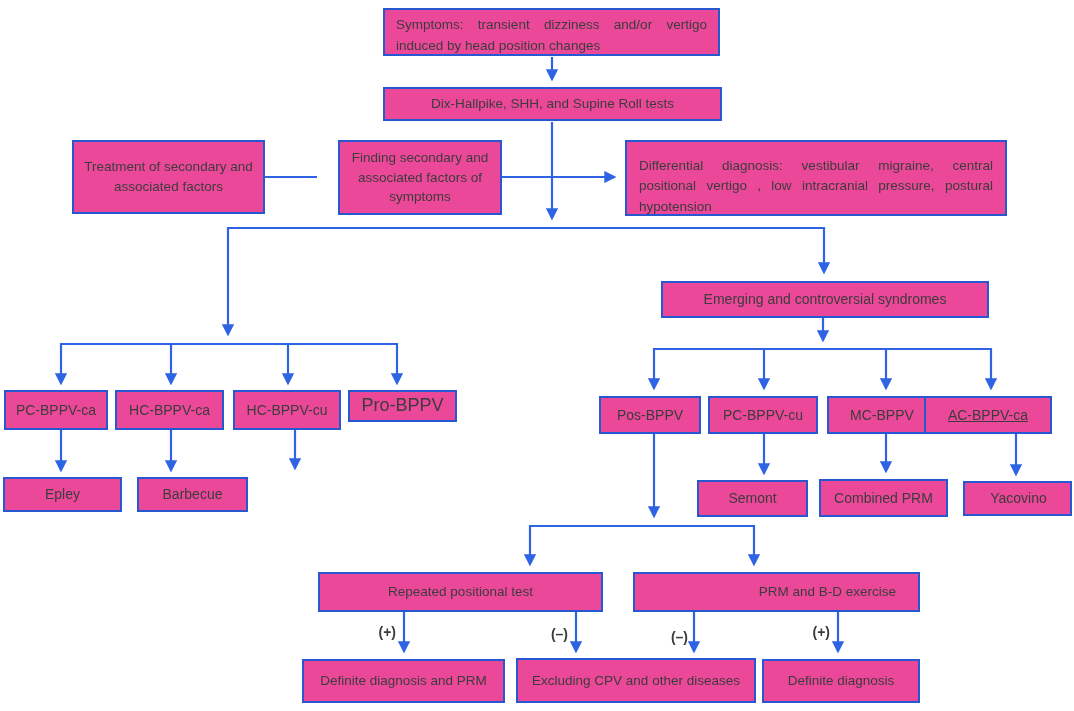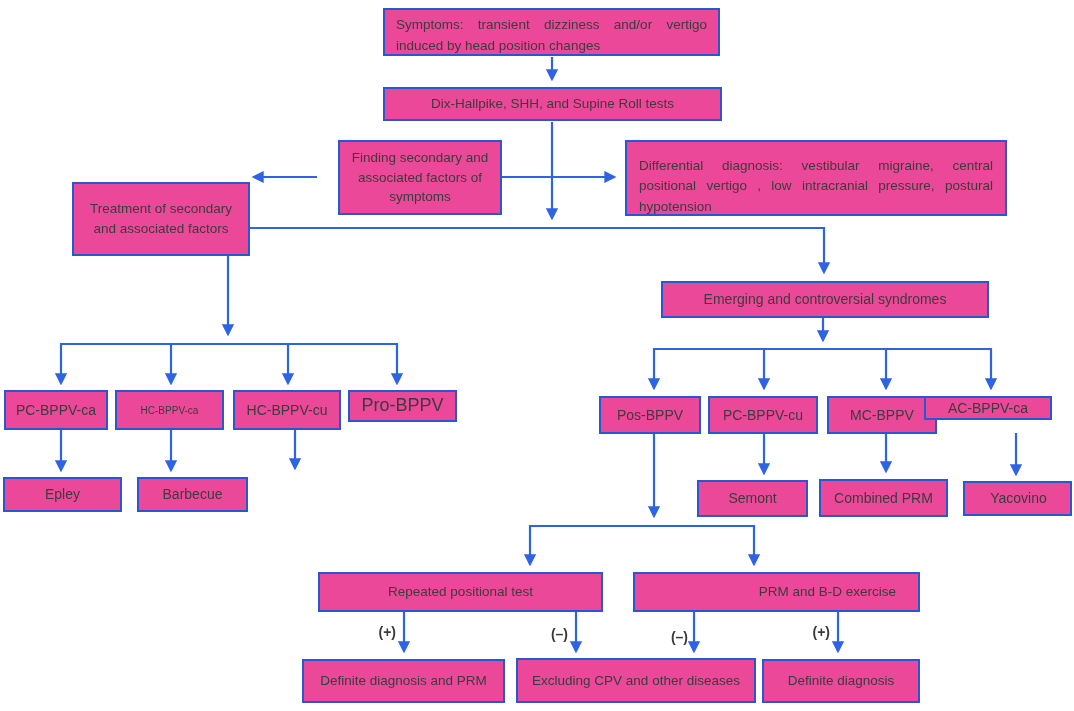--- a/index.html
+++ b/index.html
@@ -23,32 +23,32 @@
     text-align:center;padding:2px 6px;
   }
   .node.justify{display:block;text-align:justify;}
   .sign{
     position:absolute;color:#3a3a3a;font-size:14px;font-weight:700;
     width:44px;text-align:right;
   }
   
   #n-symptoms{left:383px;top:8px;width:337px;height:48px;padding:5px 11px;line-height:1.55;}
   #n-tests{left:383px;top:87px;width:339px;height:34px;}
-  #n-treatment{left:72px;top:140px;width:178px;height:74px;line-height:1.45;margin-top:42px;}
+  #n-treatment{left:72px;top:140px;width:193px;height:74px;line-height:1.45;}
   #n-finding{left:318px;top:140px;width:164px;height:75px;line-height:1.45;margin-left:20px;}
   #n-differential{left:625px;top:140px;width:382px;height:76px;padding:14px 12px;line-height:1.5;}
   #n-emerging{left:661px;top:281px;width:328px;height:37px;font-size:14px;}
   #n-pc-ca{left:4px;top:390px;width:104px;height:40px;font-size:14px;}
-  #n-hc-ca{left:115px;top:390px;width:109px;height:40px;font-size:10px;}
+  #n-hc-ca{left:115px;top:390px;width:109px;height:40px;font-size:14px;}
   #n-hc-cu{left:233px;top:390px;width:108px;height:40px;font-size:14px;}
   #n-pro{left:348px;top:390px;width:109px;height:32px;font-size:18px;text-align:center;}
   #n-pos{left:599px;top:396px;width:102px;height:38px;font-size:14px;}
   #n-pc-cu{left:708px;top:396px;width:110px;height:38px;font-size:14px;}
   #n-mc{left:827px;top:396px;width:110px;height:38px;font-size:14px;}
-  #n-ac{left:924px;top:396px;width:128px;height:24px;font-size:14px;}
+  #n-ac{left:924px;top:396px;width:128px;height:38px;font-size:14px;text-decoration:underline;}
   #n-epley{left:3px;top:477px;width:119px;height:35px;font-size:14px;}
   #n-barbecue{left:137px;top:477px;width:111px;height:35px;font-size:14px;}
   #n-head{left:256px;top:475px;width:169px;height:37px;font-size:14px;}
   #n-semont{left:697px;top:480px;width:111px;height:37px;font-size:14px;}
   #n-combined{left:819px;top:479px;width:129px;height:38px;font-size:14px;}
   #n-yacovino{left:963px;top:481px;width:109px;height:35px;font-size:14px;padding-left:8px;}
   #n-repeated{left:318px;top:572px;width:285px;height:40px;}
   #n-prmbd{left:633px;top:572px;width:287px;height:40px;justify-content:flex-end;padding-right:22px;}
   #n-defprm{left:302px;top:659px;width:203px;height:44px;}
   #n-excluding{left:516px;top:658px;width:240px;height:45px;}

